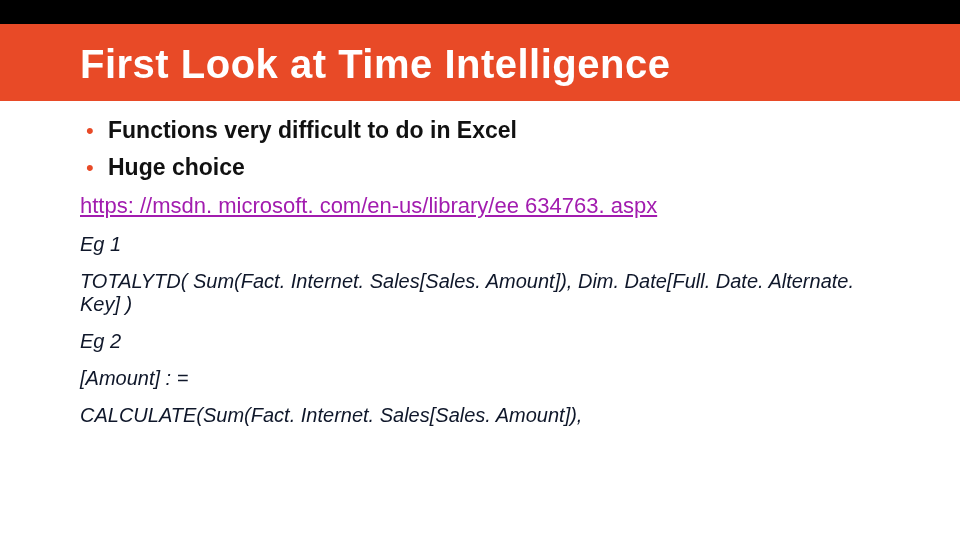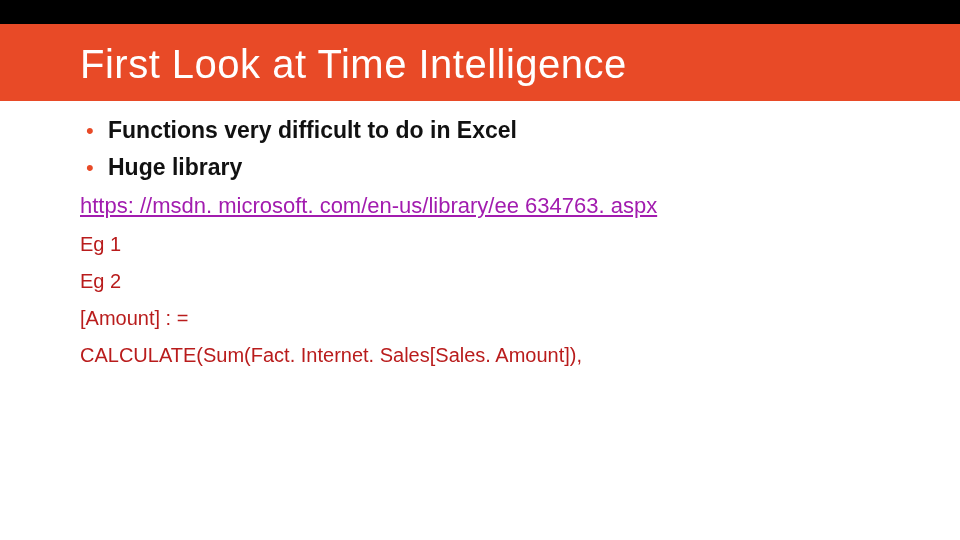--- a/index.html
+++ b/index.html
@@ -14,21 +14,21 @@
       height: 24px;
       background: #000000;
       width: 100%;
     }
     .title-band {
       background: #e84a27;
       padding: 18px 0 14px 80px;
     }
     .title-band h1 {
       color: #ffffff;
-      font-weight: 400;
+      font-weight: 700;
       font-size: 40px;
       letter-spacing: 0.5px;
     }
     .content {
       padding: 16px 80px 0 80px;
       color: #222;
     }
     .bullets {
       margin-bottom: 12px;
     }
@@ -53,23 +53,24 @@
     }
     .link {
       font-size: 22px;
       color: #a21caf;
       text-decoration: underline;
       margin-bottom: 14px;
       display: inline-block;
     }
     .body-line {
       font-size: 20px;
-      color: #b91c1c;
+      color: #0f172a;
       margin-bottom: 14px;
       font-weight: 400;
+      font-style: italic;
     }
     .indent {
       padding-left: 84px;
     }
   </style>
 </head>
 <body>
 
 <div class="top-strip"></div>
 
@@ -79,25 +80,26 @@
 
 <div class="content">
 
   <div class="bullets">
     <div class="bullet-row">
       <span class="bullet-dot">•</span>
       <span class="bullet-text">Functions very difficult to do in Excel</span>
     </div>
     <div class="bullet-row">
       <span class="bullet-dot">•</span>
-      <span class="bullet-text">Huge library</span>
+      <span class="bullet-text">Huge choice</span>
     </div>
   </div>
 
   <a class="link">https: //msdn. microsoft. com/en-us/library/ee 634763. aspx</a>
 
   <div class="body-line">Eg 1</div>
+  <div class="body-line">TOTALYTD( Sum(Fact. Internet. Sales[Sales. Amount]), Dim. Date[Full. Date. Alternate. Key] )</div>
 
   <div class="body-line">Eg 2</div>
   <div class="body-line">[Amount] : =</div>
   <div class="body-line">CALCULATE(Sum(Fact. Internet. Sales[Sales. Amount]),</div>
 
 </div>
 
 </body></html>

